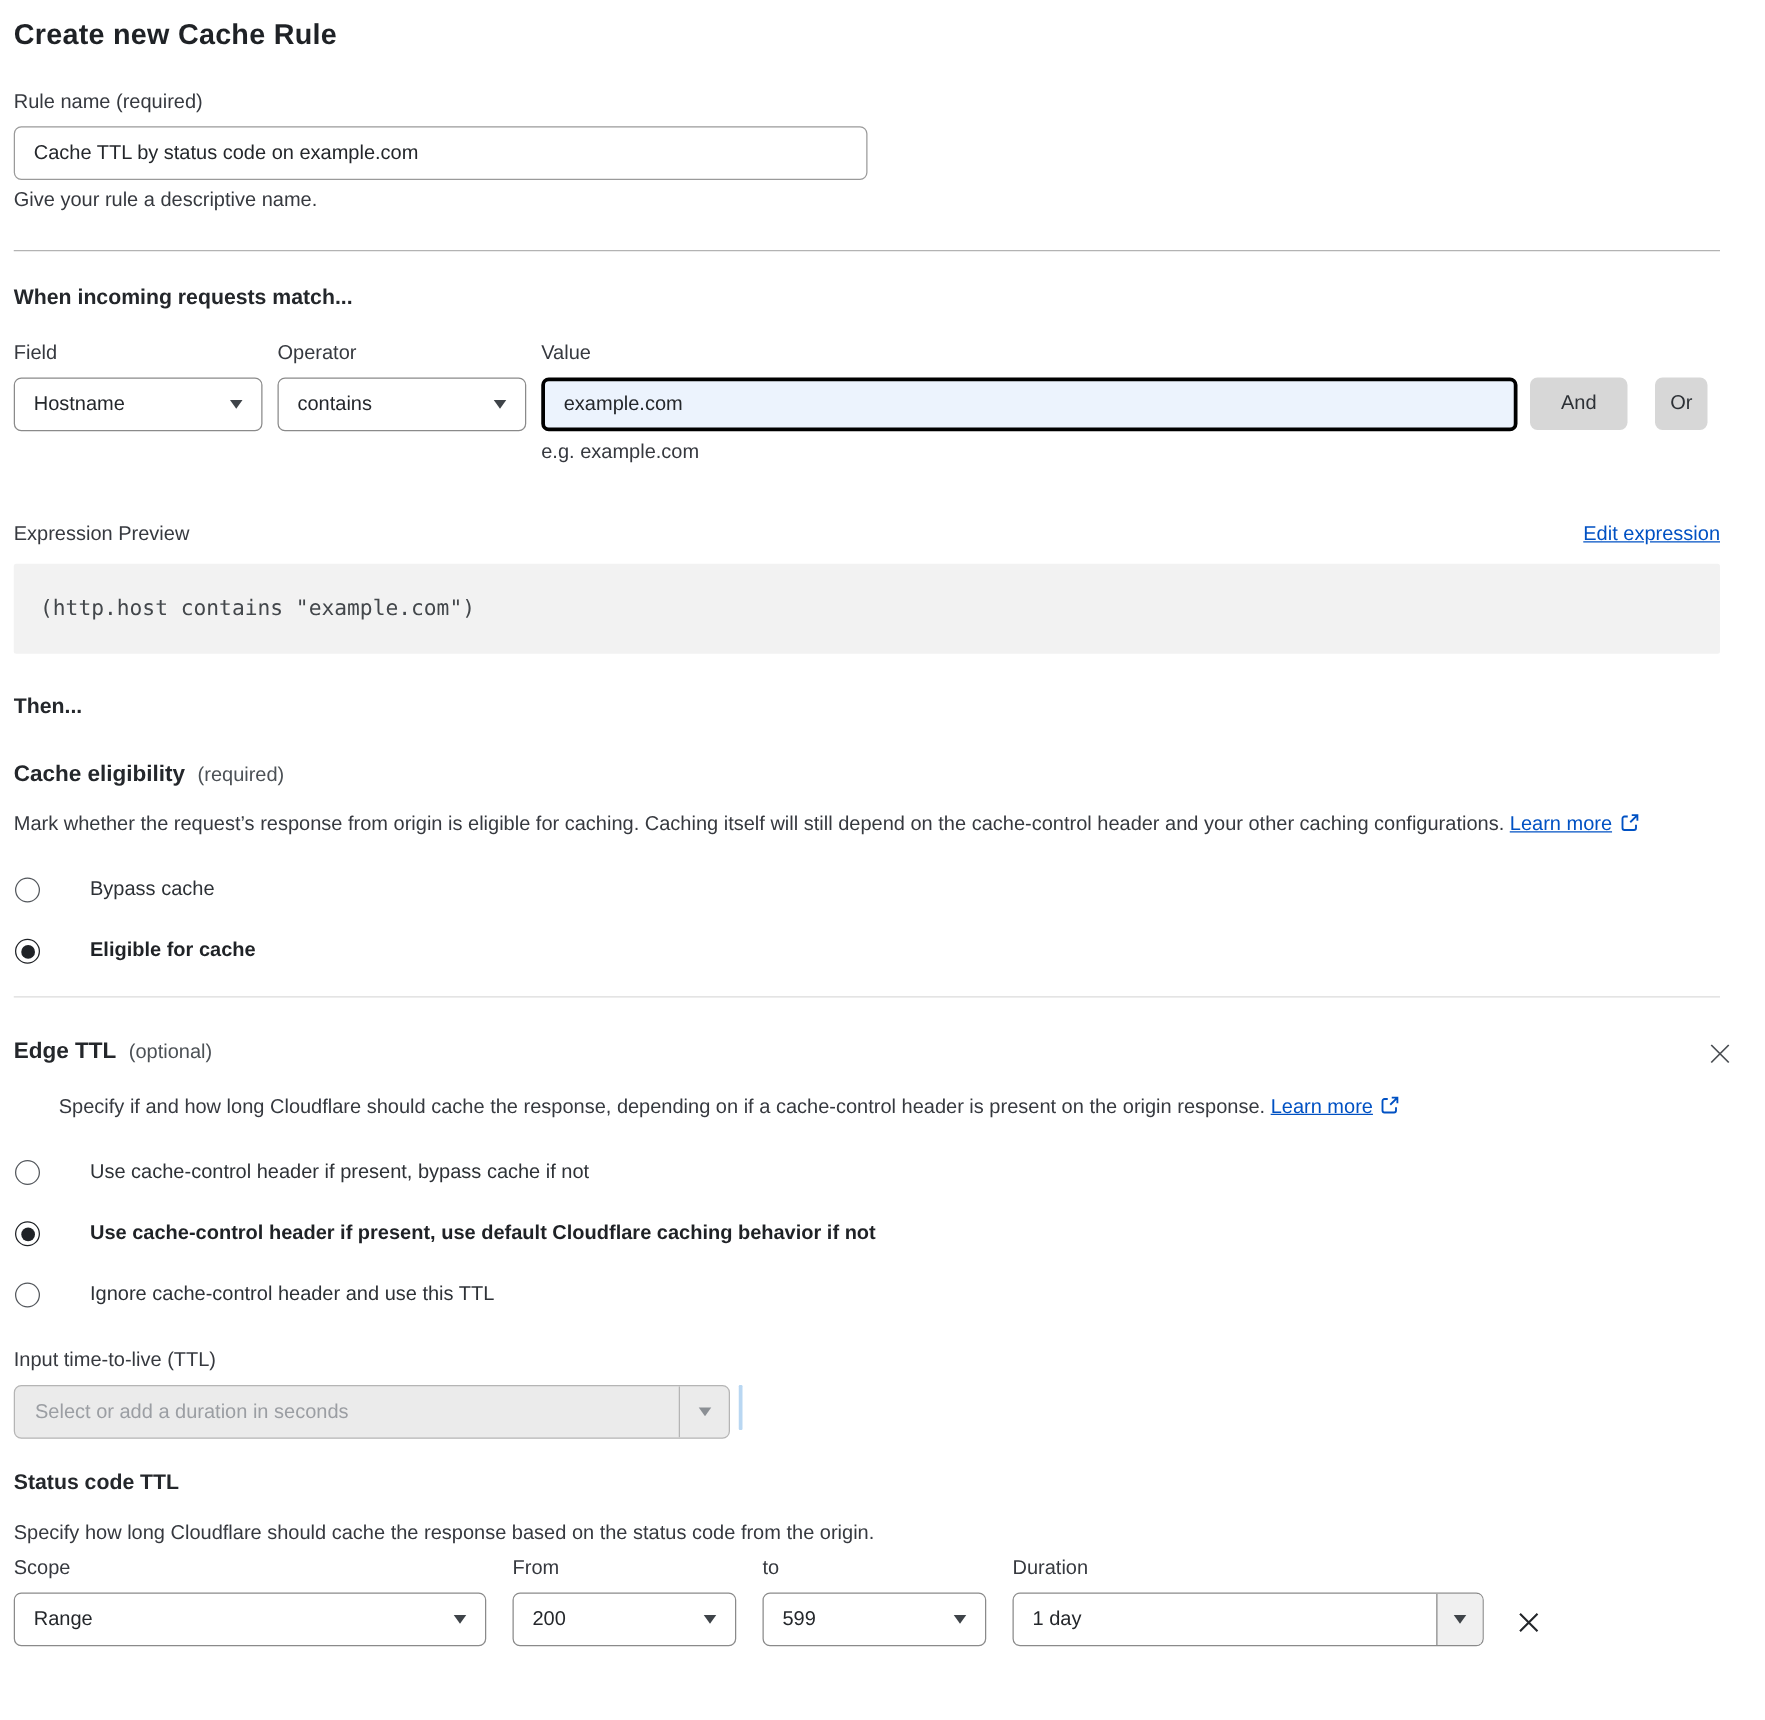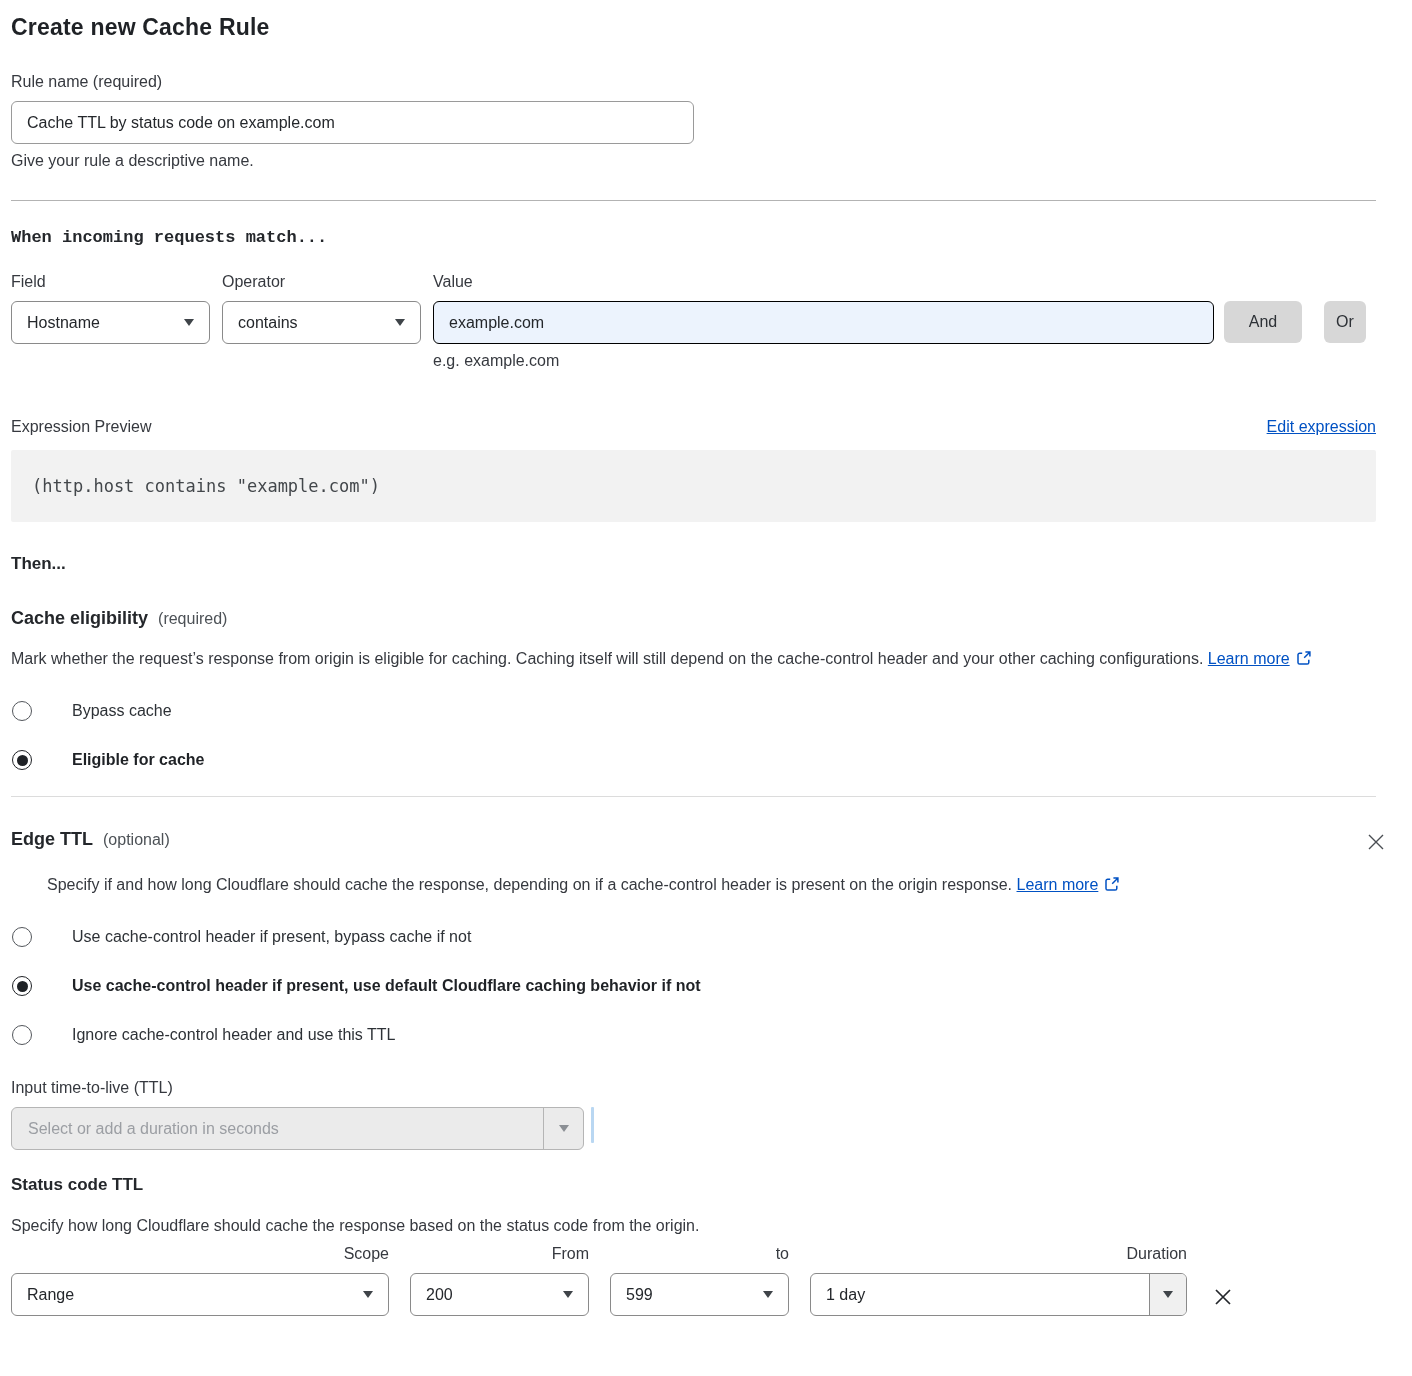--- a/index.html
+++ b/index.html
@@ -24,38 +24,38 @@
     border:1px solid #9a9a9a; border-radius:6px;
     background:#fff; outline:none; display:block; width:100%;
   }
   .rule-name-wrap { margin-top:32px; }
   .rule-name-input { width:683px; }
 
   .divider { border:none; height:1px; background:#b3b3b3; width:1365px; margin-top:30px; }
   .divider.light { background:#dcdcdc; margin-top:26px; }
 
   h2.section-heading { font-size:17px; font-weight:700; color:#24272b; }
-  .match-heading { margin-top:27px;font-family:Liberation Mono, monospace; }
+  .match-heading { margin-top:27px; }
 
   .match-row { display:flex; align-items:flex-start; margin-top:26px; }
   .col .lbl { margin-bottom:10px; }
   .select {
     height:43px; border:1px solid #8a8a8a; border-radius:6px; background:#fff;
     display:flex; align-items:center; justify-content:space-between;
     padding:0 15px; font-size:16px; color:#24272b; cursor:pointer;
   }
   .caret {
     width:0; height:0;
     border-left:5.5px solid transparent; border-right:5.5px solid transparent;
     border-top:7px solid #3f4449; flex:none; margin-left:10px;
   }
   .field-col { width:199px; }
   .operator-col { width:199px; margin-left:12px; }
   .value-col { width:781px; margin-left:12px; }
-  .value-input { background:#ecf3fd; border:1px solid #000000; color:#24272b; }
+  .value-input { background:#ecf3fd; border:3px solid #000000; color:#24272b; }
   .btn-col { margin-left:10px; padding-top:28px; }
   .btn-col.or { margin-left:22px; }
   .gray-btn {
     font-family:"Liberation Sans", sans-serif;
     font-size:16px; color:#2d3136; background:#d7d7d7;
     border:none; border-radius:6px; height:42px; cursor:pointer;
   }
   .and-btn { width:78px; }
   .or-btn { width:42px; }
 
@@ -101,21 +101,21 @@
     width:573px; height:43px; background:#ebebeb; border:1px solid #b5b5b5; border-radius:6px;
     display:flex; align-items:stretch; overflow:hidden; cursor:default;
   }
   .ttl-placeholder { flex:1; display:flex; align-items:center; padding:0 16px; font-size:16px; color:#9b9ea3; }
   .ttl-arrow { width:40px; border-left:1px solid #b5b5b5; display:flex; align-items:center; justify-content:center; }
   .ttl-arrow .caret { border-top-color:#8b8f94; margin-left:0; }
   .cursor-bar { width:3px; height:36px; background:#b9d7f2; margin-left:7px; border-radius:1px; }
 
   .status-heading { margin-top:25px; }
   .status-desc { margin-top:22px; font-size:16px; color:#36393f; }
-  .status-row { display:flex; align-items:flex-start; margin-top:10px;text-align:right; }
+  .status-row { display:flex; align-items:flex-start; margin-top:10px; }
   .scope-col { width:378px; }
   .from-col { width:179px; margin-left:21px; }
   .to-col { width:179px; margin-left:21px; }
   .duration-col { width:377px; margin-left:21px; }
   .combo {
     height:43px; border:1px solid #8a8a8a; border-radius:6px; background:#fff;
     display:flex; align-items:stretch; overflow:hidden; cursor:pointer;
   }
   .combo-text { flex:1; display:flex; align-items:center; padding:0 15px; font-size:16px; color:#24272b; }
   .combo-arrow { width:37px; border-left:1px solid #8a8a8a; background:#f0f0f0; display:flex; align-items:center; justify-content:center; }

